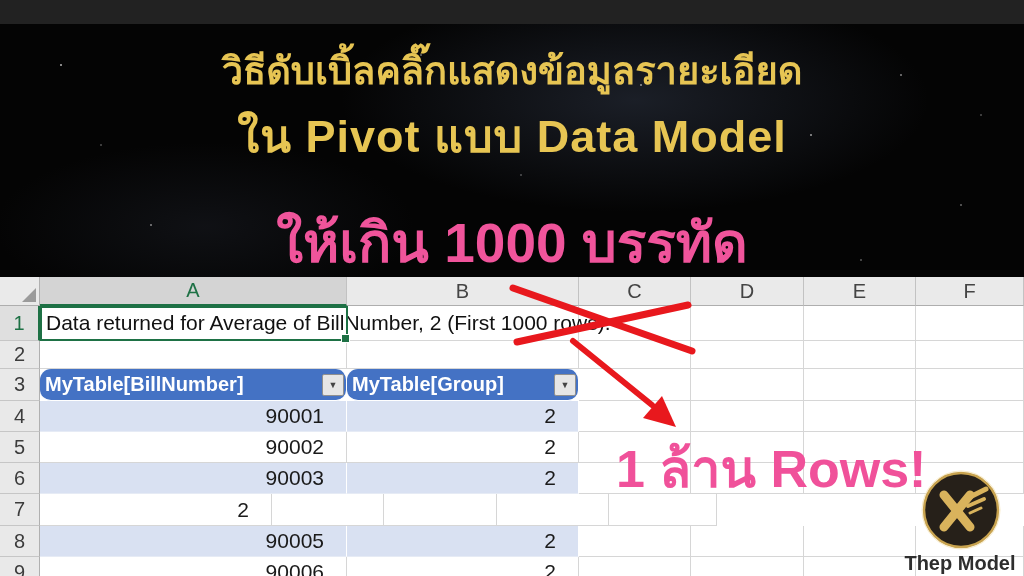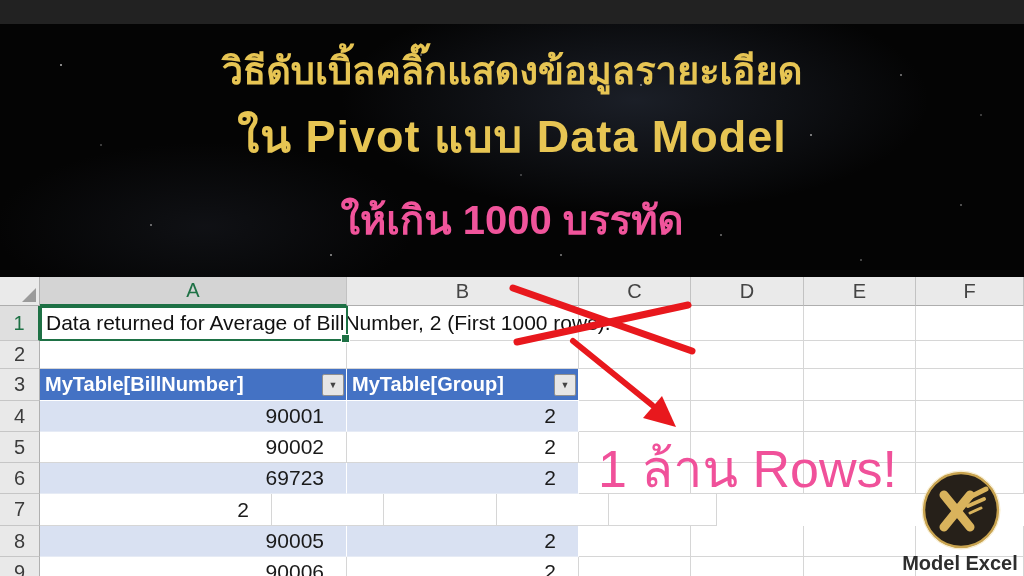--- a/index.html
+++ b/index.html
@@ -17,21 +17,21 @@
       240px 90px 0 rgba(255,255,255,.35),330px 230px 0 rgba(255,255,255,.6),
       420px 30px 0 rgba(255,255,255,.4),520px 150px 0 rgba(255,255,255,.3),
       640px 60px 0 rgba(255,255,255,.55),720px 210px 0 rgba(255,255,255,.45),
       810px 110px 0 rgba(255,255,255,.6),900px 50px 0 rgba(255,255,255,.5),
       960px 180px 0 rgba(255,255,255,.4),100px 120px 0 rgba(255,255,255,.3),
       560px 230px 0 rgba(255,255,255,.5),860px 235px 0 rgba(255,255,255,.35),
       980px 90px 0 rgba(255,255,255,.3);}
   .b-line{position:absolute;left:0;width:1024px;text-align:center;white-space:nowrap;font-weight:bold;}
   #b1{top:16px;font-size:38px;color:#e7c553;}
   #b2{top:76px;font-size:45px;color:#e7c553;letter-spacing:1px;}
-  #b3{top:164px;font-size:40px;color:#f0549b;}
+  #b3{top:175px;font-size:55px;color:#f0549b;}
 
   
   #sheet{position:absolute;left:0;top:253px;width:1024px;background:#fff;}
   .r{display:flex;width:1024px;}
   .cell{box-sizing:border-box;border-right:1px solid #d6d6d6;border-bottom:1px solid #d6d6d6;
         display:flex;align-items:center;font-size:21px;color:#1a1a1a;overflow:hidden;}
   .w-g{width:40px;} .w-a{width:307px;} .w-b{width:232px;} .w-c{width:112px;}
   .w-d{width:113px;} .w-e{width:112px;} .w-f{width:108px;}
   
   .ch{background:#eaeaea;justify-content:center;font-size:20px;color:#444;
@@ -41,35 +41,35 @@
   #corner .tri{position:absolute;right:3px;bottom:3px;width:0;height:0;
       border-left:14px solid transparent;border-bottom:14px solid #9b9b9b;}
   
   .rn{background:#e9e9e9;justify-content:center;font-size:20px;color:#3c3c3c;
       border-right:1px solid #b0b0b0;border-bottom:1px solid #c6c6c6;}
   .rn-sel{color:#1e7145;border-right:2px solid #1e7145;background:#dfdfdf;}
   .num{justify-content:flex-end;padding-right:22px;}
   .band{background:#d9e1f2;border-right:1px solid #ffffff;border-bottom:1px solid #e6ebf5;}
   
   .thead{background:#4472c4;color:#fff;font-weight:bold;font-size:20px;
-      border-right:1px solid #fff;border-bottom:1px solid #fff;padding-left:5px;}
+      border-right:1px solid #fff;border-bottom:1px solid #fff;padding-left:5px;border-radius:11px;}
   .fbtn{width:20px;height:20px;margin-left:auto;margin-right:2px;background:#e6e6e6;
       border:1px solid #8f8f8f;border-radius:2px;display:flex;align-items:center;
       justify-content:center;font-size:9px;color:#444;flex:0 0 auto;}
   
   #a1box{position:absolute;left:40px;top:29px;width:308px;height:35px;
       border:2px solid #1e7145;box-sizing:border-box;z-index:4;pointer-events:none;}
   #a1box .handle{position:absolute;right:-4px;bottom:-4px;width:7px;height:7px;
       background:#1e7145;border:1px solid #fff;}
   #a1text{position:absolute;left:46px;top:29px;height:34px;display:flex;align-items:center;
       font-size:21px;color:#111;white-space:nowrap;z-index:3;}
 
   
   #anno{position:absolute;left:0;top:0;width:1024px;height:576px;z-index:6;pointer-events:none;}
-  #callout{position:absolute;left:598px;top:403px;width:320px;font-size:52px;font-weight:normal;
+  #callout{position:absolute;left:616px;top:403px;width:320px;font-size:52px;font-weight:bold;
       color:#f0519a;white-space:nowrap;z-index:5;}
 
   
   #logo{position:absolute;left:921px;top:446px;width:80px;height:80px;z-index:7;}
   #logo-label{position:absolute;left:896px;top:528px;width:128px;text-align:center;
       font-size:20px;font-weight:600;color:#2e2e2e;z-index:7;}
 </style>
 </head>
 <body>
 
@@ -151,21 +151,21 @@
       <div class="cell w-a num">90002</div>
       <div class="cell w-b num">2</div>
       <div class="cell w-c"></div>
       <div class="cell w-d"></div>
       <div class="cell w-e"></div>
       <div class="cell w-f"></div>
     </div>
 
     <div class="r" style="height:31px">
       <div class="cell w-g rn">6</div>
-      <div class="cell w-a num band">69723</div>
+      <div class="cell w-a num band">90003</div>
       <div class="cell w-b num band">2</div>
       <div class="cell w-c"></div>
       <div class="cell w-d"></div>
       <div class="cell w-e"></div>
       <div class="cell w-f"></div>
     </div>
 
     <div class="r" style="height:32px">
       <div class="cell w-g rn">7</div>
       <div class="cell w-b num">2</div>
@@ -224,15 +224,15 @@
     <circle cx="40" cy="40" r="37" fill="#262019" stroke="#c8a34f" stroke-width="2.5"></circle>
     <circle cx="40" cy="40" r="39" fill="none" stroke="#f3e3b2" stroke-width="1" opacity="0.7"></circle>
     <g stroke="#d9b35c" stroke-linecap="round">
       <line x1="23" y1="25" x2="49" y2="57" stroke-width="9"></line>
       <line x1="49" y1="25" x2="23" y2="57" stroke-width="9"></line>
       <line x1="45" y1="29" x2="65" y2="19" stroke-width="5"></line>
       <line x1="47" y1="36" x2="63" y2="29" stroke-width="4"></line>
       <line x1="49" y1="43" x2="60" y2="38" stroke-width="3"></line>
     </g>
   </svg>
-  <div id="logo-label">Model Excel</div>
+  <div id="logo-label">Thep Model</div>
 
 </div>
 
 </body></html>

